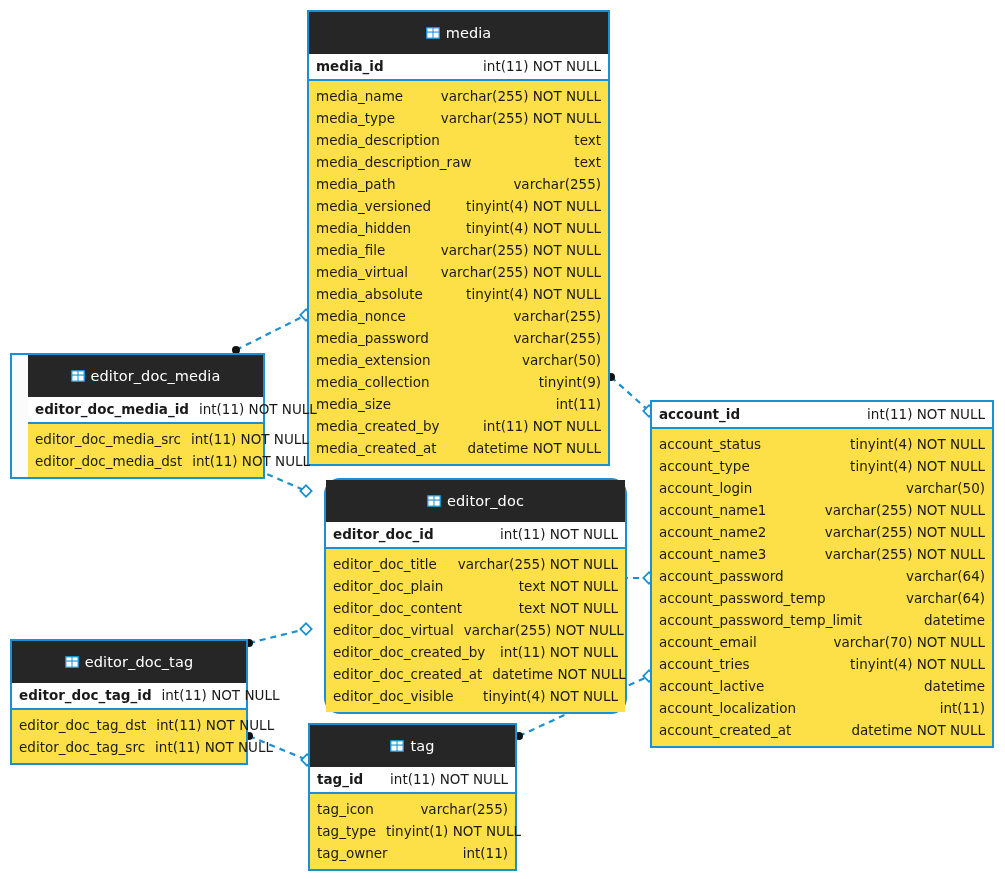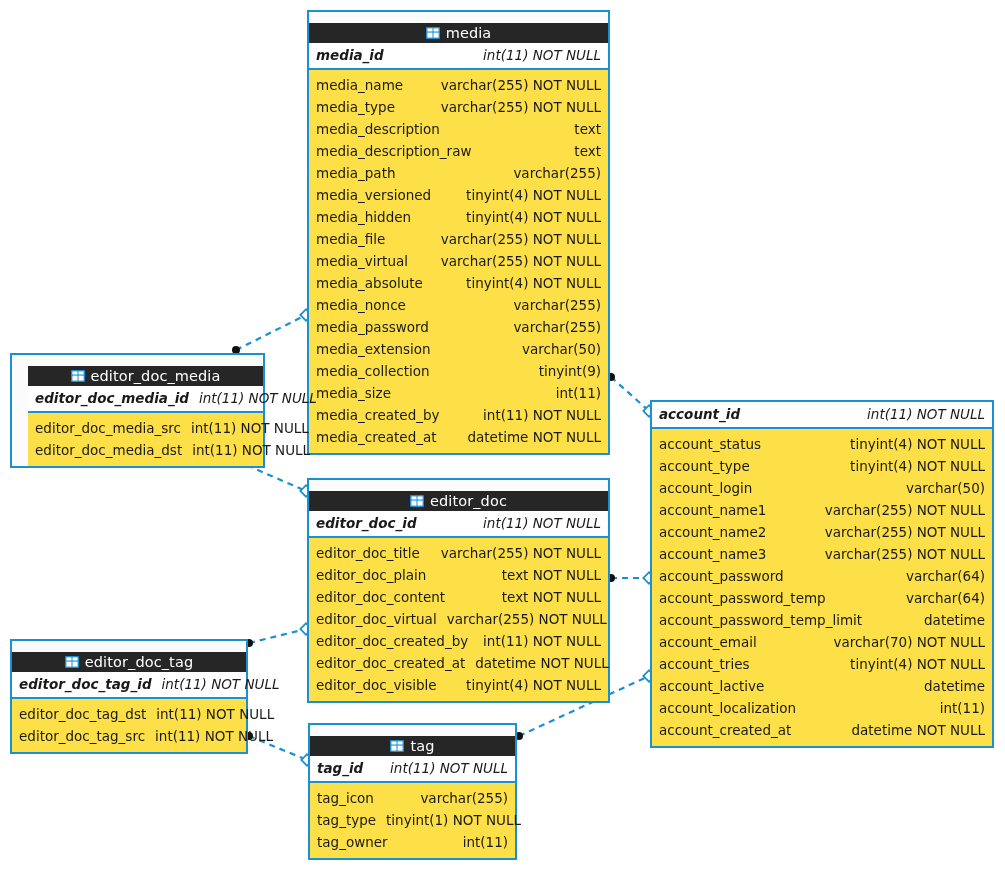--- a/index.html
+++ b/index.html
@@ -35,31 +35,30 @@
     position: absolute;
     box-sizing: border-box;
     border: 2px solid #1a8fd1;
     background: #fbfbfb;
     box-shadow: 0 0 0 0 rgba(0,0,0,0);
   }
 
   .entity-header {
     background: #262626;
     color: #ffffff;
-    height: 20px;
+    height: 42px;
     line-height: 25px;
     text-align: center;
     font-size: 14.5px;
     white-space: nowrap;
     overflow: hidden;
     display: flex;
     align-items: center;
     justify-content: center;
     gap: 6px;
-    margin-top: 11px;
   }
 
   .tbl-icon {
     display: inline-block;
     width: 14px;
     height: 12px;
     position: relative;
     flex: 0 0 auto;
   }
   .tbl-icon svg { display: block; }
@@ -82,21 +81,21 @@
     height: 22px;
     line-height: 22px;
     padding: 0 7px;
     font-size: 13.5px;
     color: #1a1a1a;
     white-space: nowrap;
   }
   .field .fname { text-align: left; }
   .field .ftype { text-align: right; color: #1a1a1a; padding-left: 10px; }
 
-  .pk-section .field { font-weight: bold; height: 25px; line-height: 25px; font-style: italic; }
+  .pk-section .field { font-weight: bold; height: 25px; line-height: 25px; }
   .pk-section .field .ftype { font-weight: normal; }
 
   .body-section {
     background: #fde047;
     padding: 4px 0 5px 0;
   }
 
   
 </style>
 </head>
@@ -321,21 +320,21 @@
         <div class="field">
           <span class="fname">account_localization</span>
           <span class="ftype">int(11)</span>
         </div>
         <div class="field">
           <span class="fname">account_created_at</span>
           <span class="ftype">datetime NOT NULL</span>
         </div>
       </div>
     </div>
-    <div class="entity" style="left: 307px; top: 478px; width: 303px;">
+    <div class="entity" style="left: 324px; top: 478px; width: 303px; border-radius: 16px;">
       <div class="entity-header">
         <span class="tbl-icon">
           <svg width="14" height="12" viewBox="0 0 14 12">
             <rect x="0" y="0" width="14" height="12" rx="1" fill="#1a8fd1"></rect>
             <rect x="1.4" y="1.4" width="5.1" height="3.1" fill="#ffffff"></rect>
             <rect x="7.5" y="1.4" width="5.1" height="3.1" fill="#ffffff"></rect>
             <rect x="1.4" y="5.6" width="5.1" height="5.0" fill="#ffffff"></rect>
             <rect x="7.5" y="5.6" width="5.1" height="5.0" fill="#ffffff"></rect>
           </svg>
         </span>

